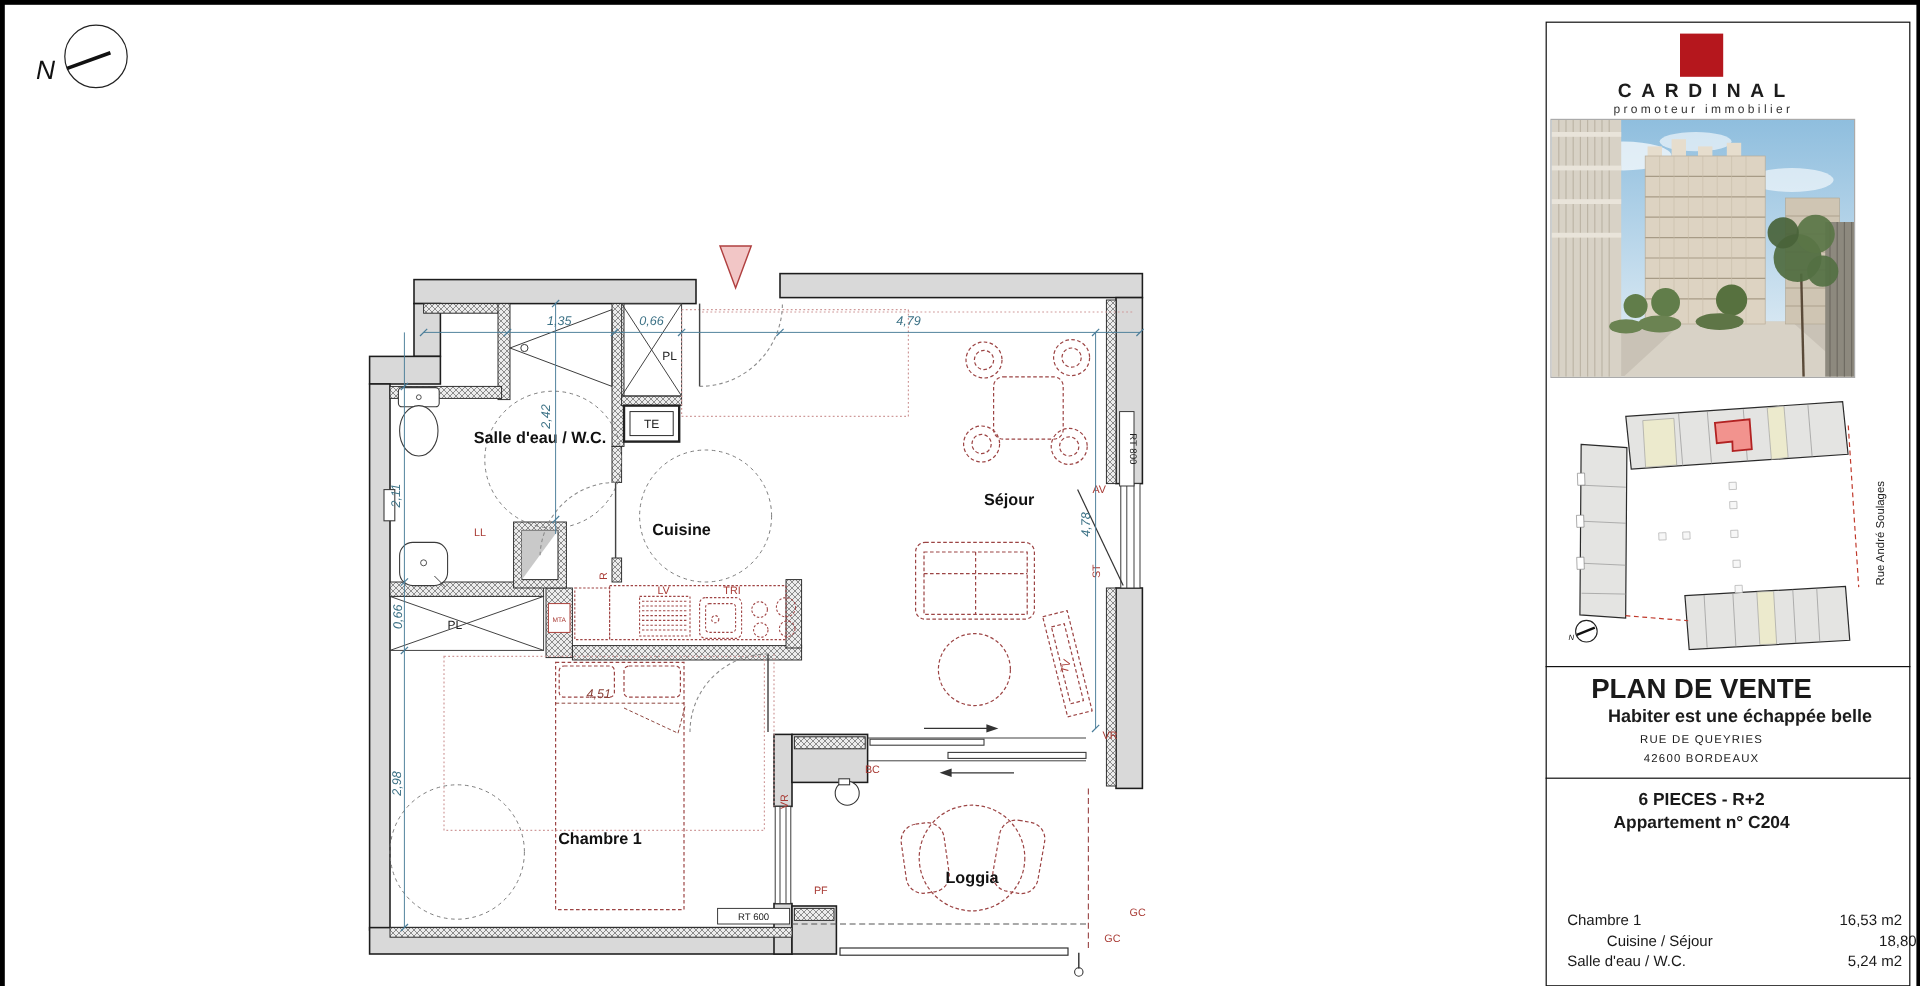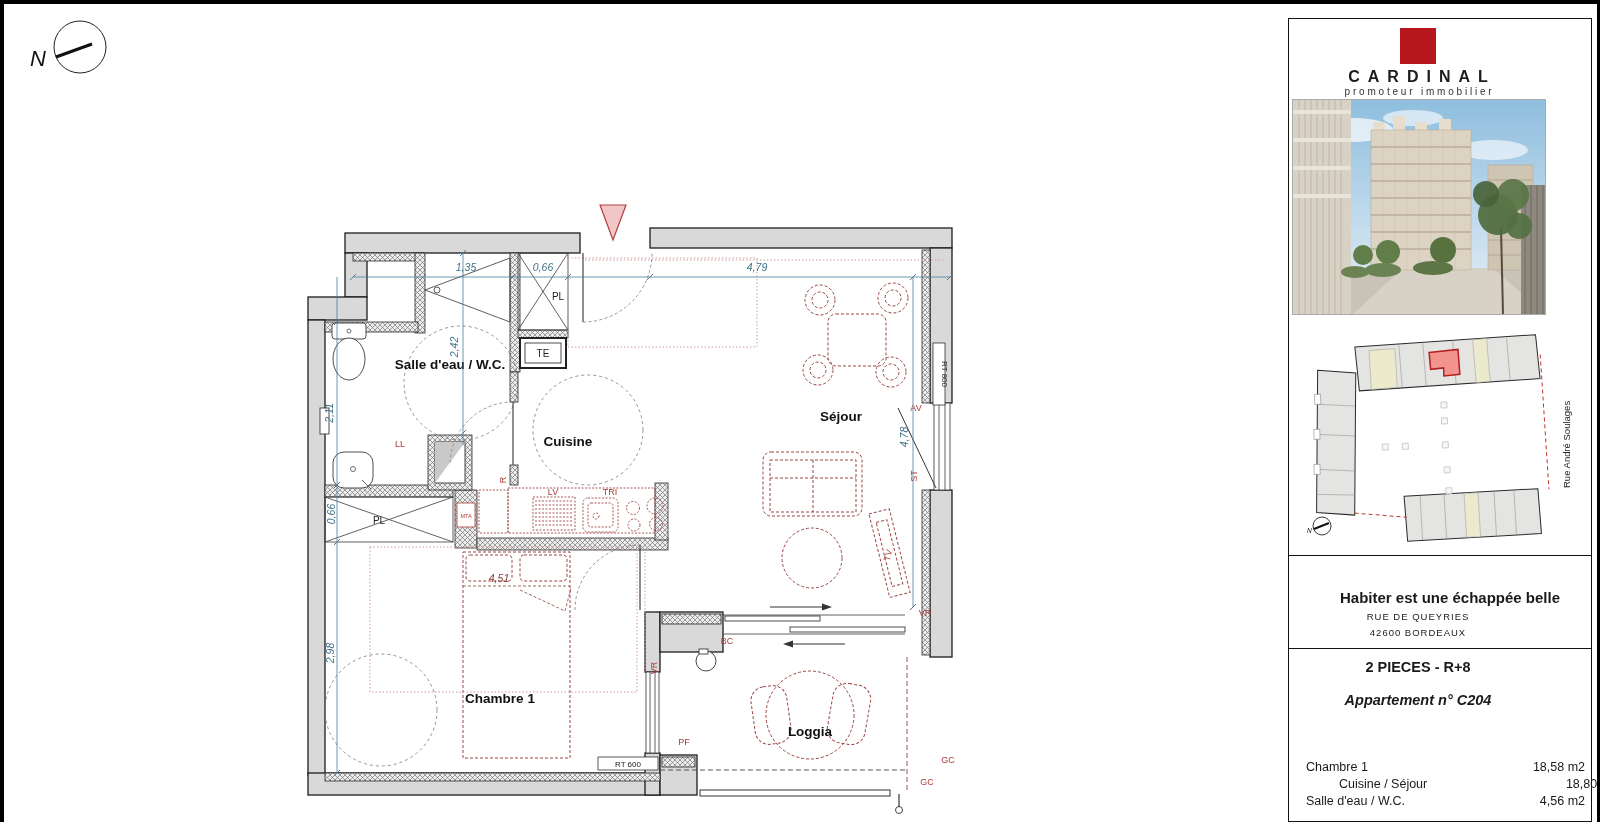--- a/index.html
+++ b/index.html
@@ -488,33 +488,34 @@
     </g>
     <text transform="translate(274,158) rotate(-90)" font-size="9.5" fill="#222">Rue André Soulages</text>
     <g>
       <circle cx="26" cy="196" r="9" fill="none" stroke="#222" stroke-width="0.9"></circle>
       <line x1="18" y1="199" x2="33" y2="193" stroke="#111" stroke-width="2"></line>
       <text x="11" y="203" font-size="6.5" font-style="italic" fill="#111">N</text>
     </g>
   </svg>
 
   <div class="sbline" style="top:555px;"></div>
+  <div class="ctr bigtitle" style="top:561px;">PLAN DE VENTE</div>
   <div class="ctr subtitle" style="top:589px;">Habiter est une échappée belle</div>
   <div class="ctr addr" style="top:611px;text-align:center;">RUE DE QUEYRIES</div>
   <div class="ctr addr" style="top:627px;">42600 BORDEAUX</div>
   <div class="sbline" style="top:648px;"></div>
-  <div class="ctr unit" style="top:659px;">2 PIECES - R+8</div>
-  <div class="ctr unit" style="top:692px;font-style:italic;">Appartement n° C204</div>
+  <div class="ctr unit" style="top:659px;">6 PIECES - R+2</div>
+  <div class="ctr unit" style="top:678px;">Appartement n° C204</div>
 
   <div class="arearow" style="top:760px;">
     <span>Chambre 1</span>
-    <span>18,58 m2</span>
+    <span>16,53 m2</span>
   </div>
   <div class="arearow" style="top:777px;margin-left:33px;">
     <span>Cuisine / Séjour</span>
     <span>18,80 m2</span>
   </div>
   <div class="arearow" style="top:794px;">
     <span>Salle d'eau / W.C.</span>
-    <span>4,56 m2</span>
+    <span>5,24 m2</span>
   </div>
 
 </div>
 
 </body></html>

